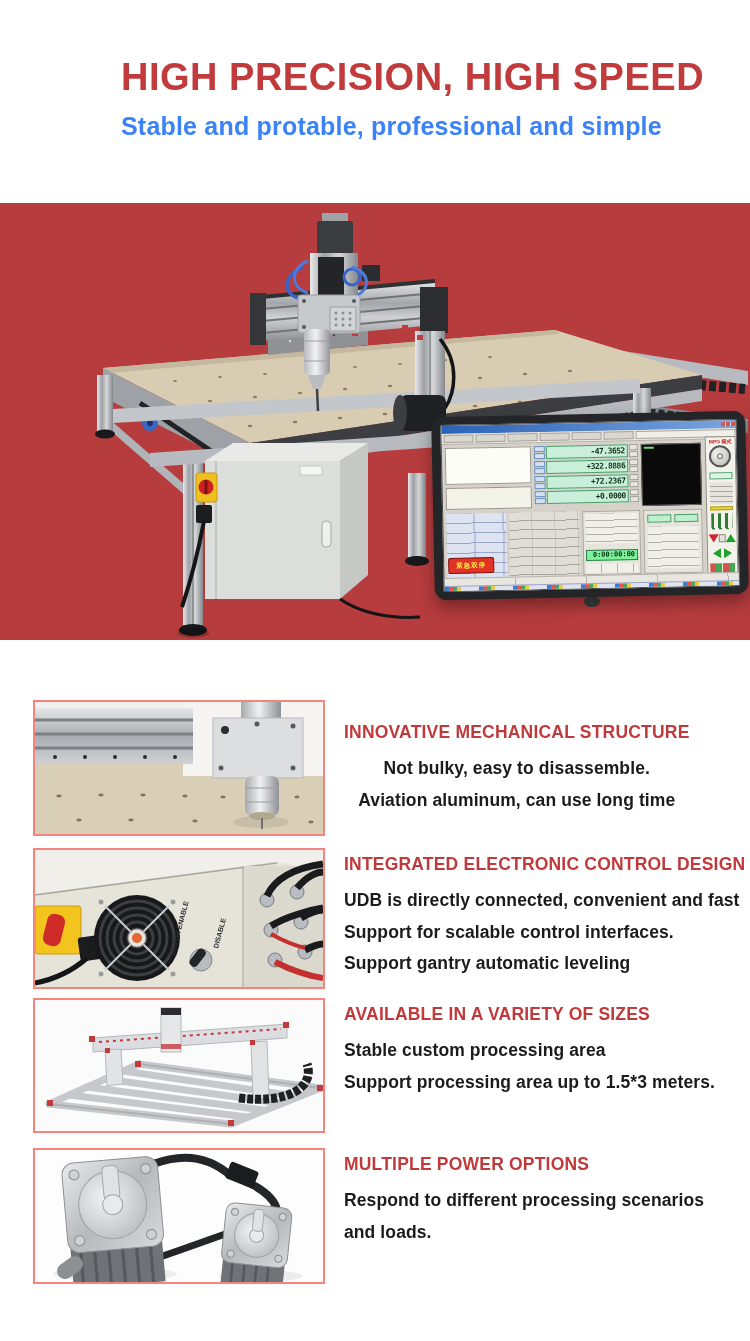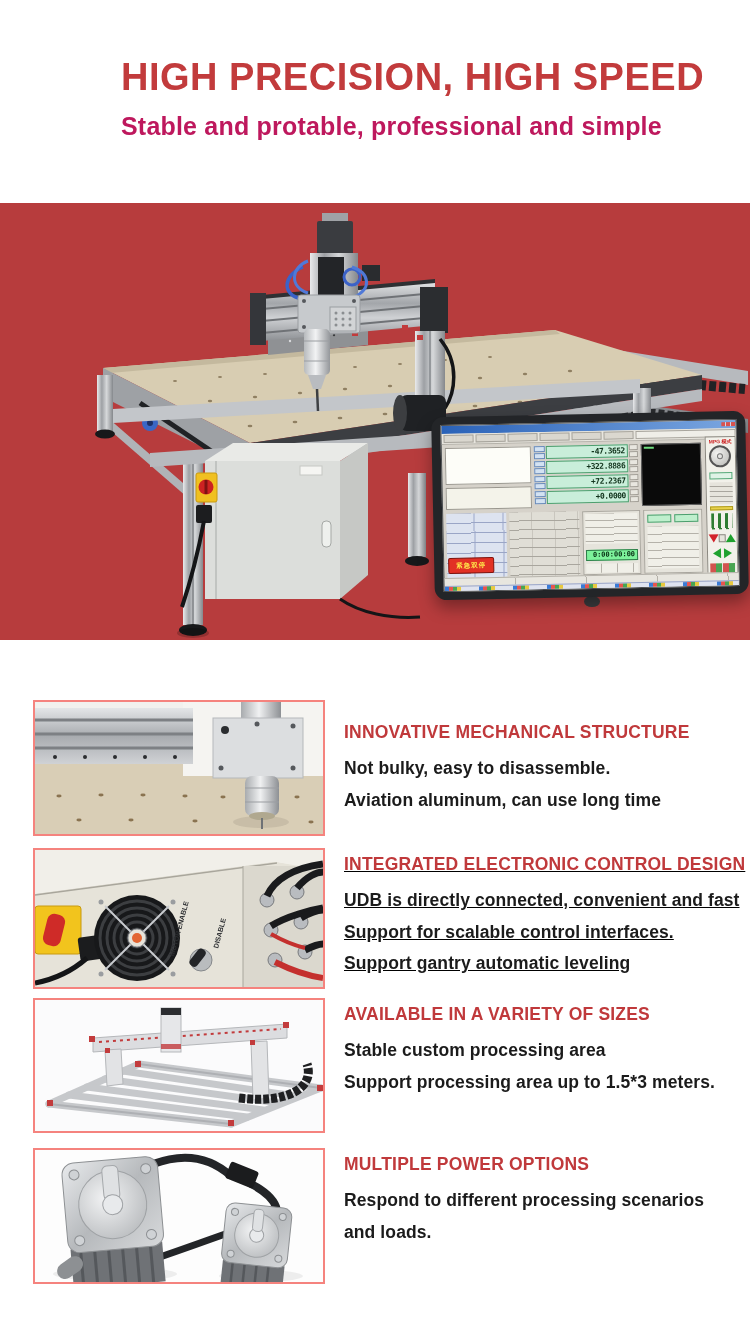--- a/index.html
+++ b/index.html
@@ -2,21 +2,21 @@
 <html><head>
 <meta charset="utf-8">
 <style>
   html,body{margin:0;padding:0;background:#fff;}
   #page{position:relative;width:750px;height:1341px;overflow:hidden;background:#fff;
         font-family:"Liberation Sans",sans-serif;}
   
   .hd-title{position:absolute;left:121px;top:56px;font-size:38px;font-weight:bold;
             color:#c23b3c;letter-spacing:.5px;white-space:nowrap;}
   .hd-sub{position:absolute;left:121px;top:112px;font-size:25px;font-weight:bold;
-          color:#be185d;letter-spacing:.2px;white-space:nowrap;}
+          color:#3b82f6;letter-spacing:.2px;white-space:nowrap;}
   
   .hero{position:absolute;left:0;top:203px;width:750px;height:437px;background:#b73c3d;}
   .hero svg{position:absolute;left:0;top:0;}
   
   .monitor{position:absolute;left:433px;top:211px;width:314px;height:183px;background:#232528;
            border-radius:12px;padding:8px 9px;box-sizing:border-box;transform:rotate(-1.2deg);
            box-shadow:0 8px 16px rgba(0,0,0,.35);z-index:5;}
   .m-stand{position:absolute;left:584px;top:393px;width:16px;height:11px;background:#3a3c3f;
            border-radius:50%;z-index:4;}
   .screen{position:relative;width:296px;height:167px;background:#d6d2ca;border:1px solid #4a4d50;
@@ -377,21 +377,21 @@
           <div class="g1"></div>
             <div class="g2"></div>
           <div class="rows"></div>
         </div>
         <div class="m-status"></div>
         <div class="m-task"></div>
       </div>
     </div>
   </div>
 
-  <div class="feature" style="top:700px;">
+  <div class="feature" style="top:700px;text-align:center;">
     <div class="f-img" style="height:132px;">
       <svg width="288" height="132" viewBox="0 0 288 132">
         <defs>
           <linearGradient id="ex1" x1="0" y1="0" x2="0" y2="1">
             <stop offset="0" stop-color="#e4e6e8"></stop>
               <stop offset=".5" stop-color="#a8abaf"></stop>
               <stop offset="1" stop-color="#d0d2d5"></stop>
           </linearGradient>
           <linearGradient id="sp1" x1="0" y1="0" x2="1" y2="0">
             <stop offset="0" stop-color="#a8abae"></stop>
@@ -500,21 +500,21 @@
             <circle cx="138" cy="52" r="2.5"></circle>
           <circle cx="66" cy="124" r="2.5"></circle>
             <circle cx="138" cy="124" r="2.5"></circle>
           </g>
         <circle cx="166" cy="110" r="11" fill="#b9bcbe" stroke="#85888b"></circle>
         <rect x="158" y="98" width="9" height="20" rx="4" fill="#232528" transform="rotate(38 163 108)"></rect>
       </svg>
       <div class="vlabel" style="left:140px;top:100px;">MOTOR ENABLE</div>
       <div class="vlabel" style="left:184px;top:92px;">DISABLE</div>
     </div>
-    <div class="f-text" style="padding-top:6px;text-decoration:underline;">
+    <div class="f-text" style="padding-top:6px;">
       <p class="f-h">INTEGRATED ELECTRONIC CONTROL DESIGN</p>
       <p class="f-l">UDB is directly connected, convenient and fast</p>
       <p class="f-l">Support for scalable control interfaces.</p>
       <p class="f-l">Support gantry automatic leveling</p>
     </div>
   </div>
 
   <div class="feature" style="top:998px;">
     <div class="f-img" style="height:131px;">
       <svg width="288" height="131" viewBox="0 0 288 131">

